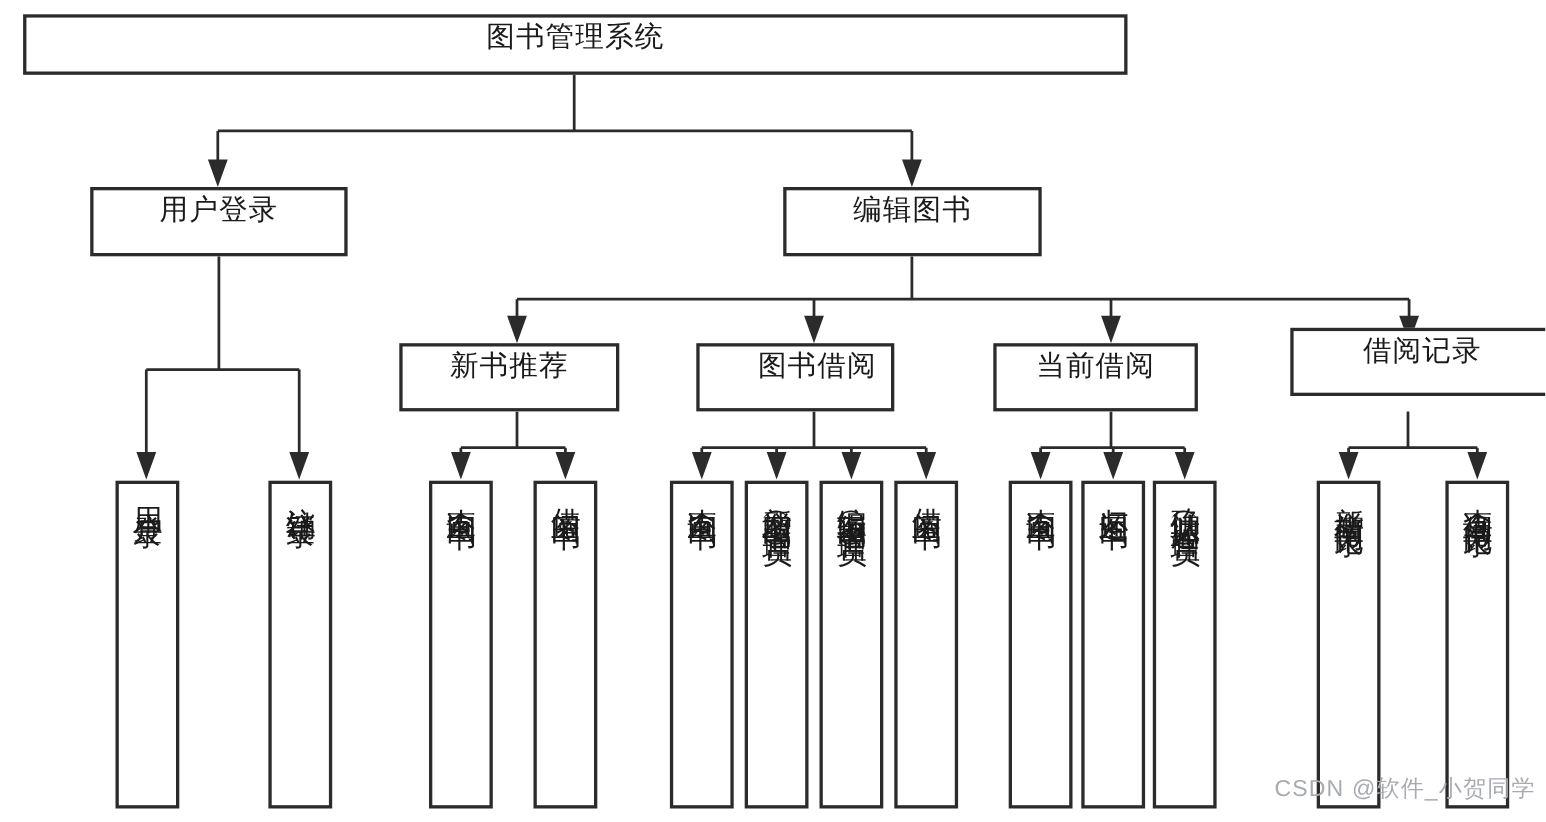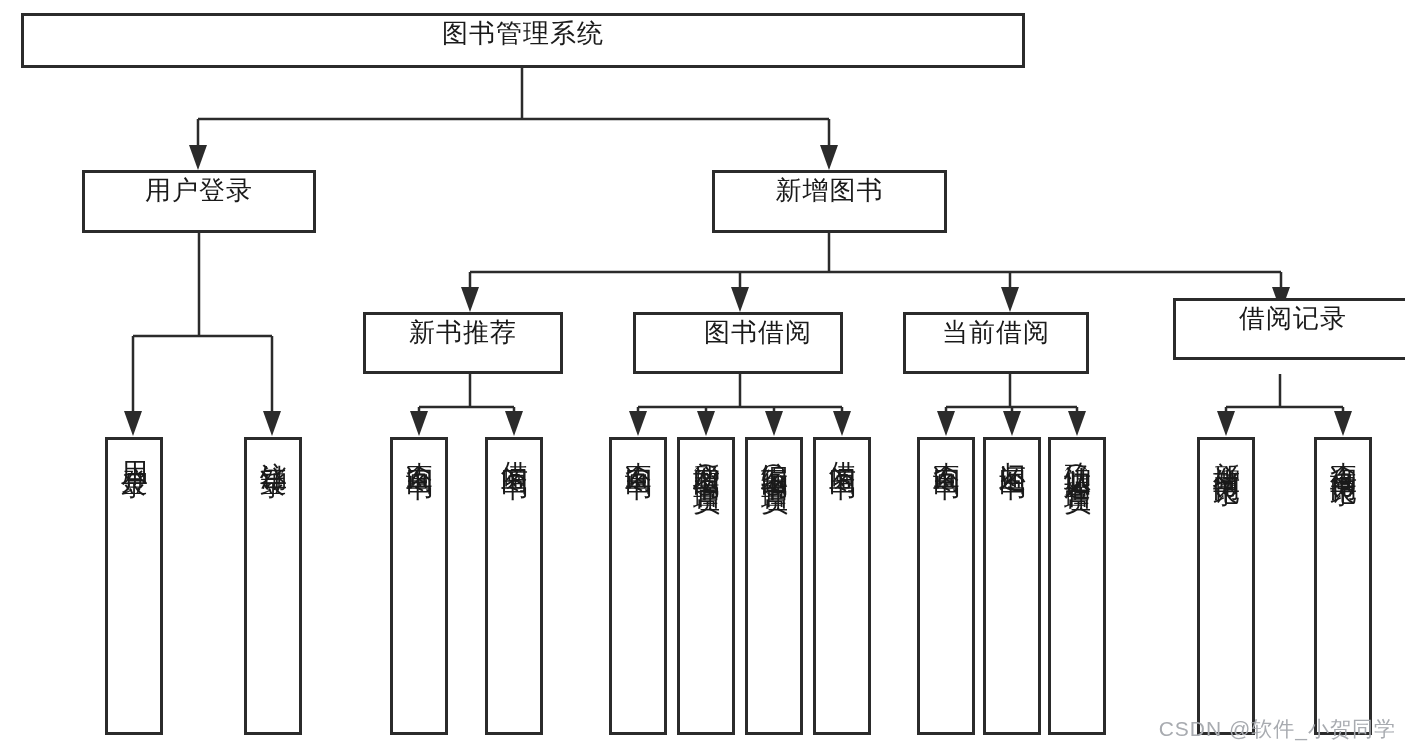--- a/index.html
+++ b/index.html
@@ -47,21 +47,21 @@
     line-height: 1;
     color: #1a1a1a;
     white-space: nowrap;
   }
 
   
   .n-root    { left: 21px;   top: 13px;  width: 1004px; height: 55px; }
   .n-user    { left: 82px;   top: 170px; width: 234px;  height: 63px; }
   .n-book    { left: 712px;  top: 170px; width: 235px;  height: 63px; }
   .n-new     { left: 363px;  top: 312px; width: 200px;  height: 62px; }
-  .n-borrow  { left: 633px;  top: 312px; width: 210px;  height: 62px; padding-left: 40px; }
+  .n-borrow  { left: 633px;  top: 312px; width: 180px;  height: 62px; padding-left: 40px; }
   .n-current { left: 903px;  top: 312px; width: 186px;  height: 62px; }
   .n-record  { left: 1173px; top: 298px; width: 240px;  height: 62px; }
 
   .leaf { top: 437px; width: 58px; height: 298px; }
   .l1  { left: 105px; }
   .l2  { left: 244px; }
   .l3  { left: 390px; }
   .l4  { left: 485px; }
   .l5  { left: 609px; }
   .l6  { left: 677px; }
@@ -69,21 +69,21 @@
   .l8  { left: 813px; }
   .l9  { left: 917px; }
   .l10 { left: 983px; }
   .l11 { left: 1048px; }
   .l12 { left: 1197px; }
   .l13 { left: 1314px; }
 
   .watermark {
     position: absolute;
     right: 9px;
-    bottom: 4px;
+    bottom: 16px;
     font-size: 21px;
     letter-spacing: 1px;
     color: #a8abb0;
     z-index: 5;
   }
 </style>
 </head>
 <body>
 
 <div class="canvas">
@@ -129,21 +129,21 @@
   </svg>
 
   <div class="box n-root">
     <span class="hlabel">图书管理系统</span>
   </div>
 
   <div class="box n-user">
     <span class="hlabel">用户登录</span>
   </div>
   <div class="box n-book">
-    <span class="hlabel">新增图书</span>
+    <span class="hlabel">编辑图书</span>
   </div>
 
   <div class="box n-new">
     <span class="hlabel">新书推荐</span>
   </div>
   <div class="box n-borrow">
     <span class="hlabel">图书借阅</span>
   </div>
   <div class="box n-current">
     <span class="hlabel">当前借阅</span>

